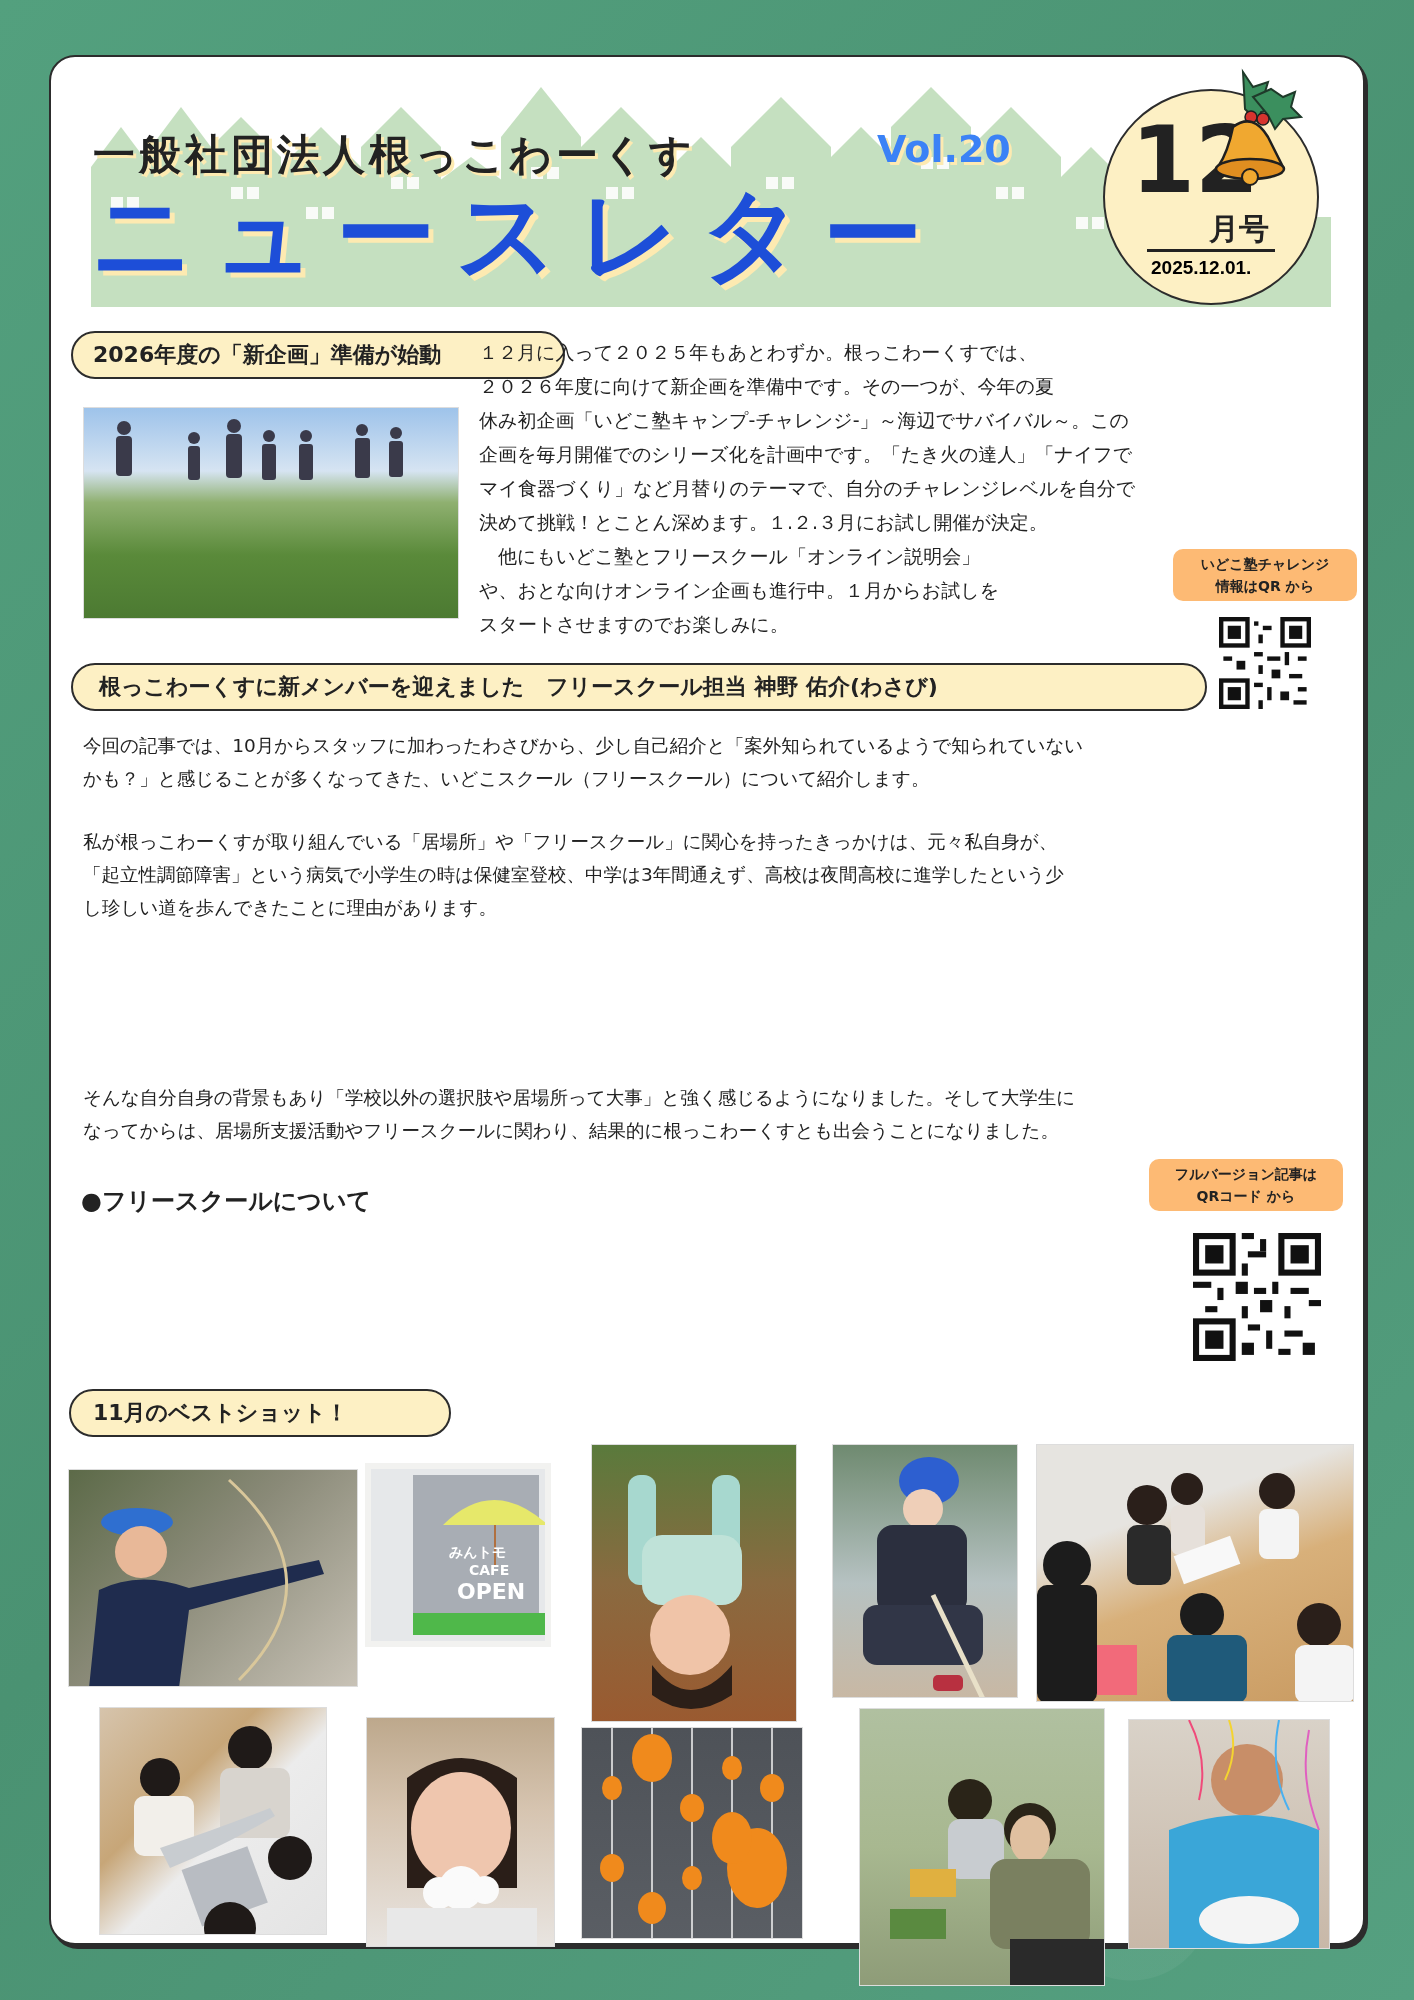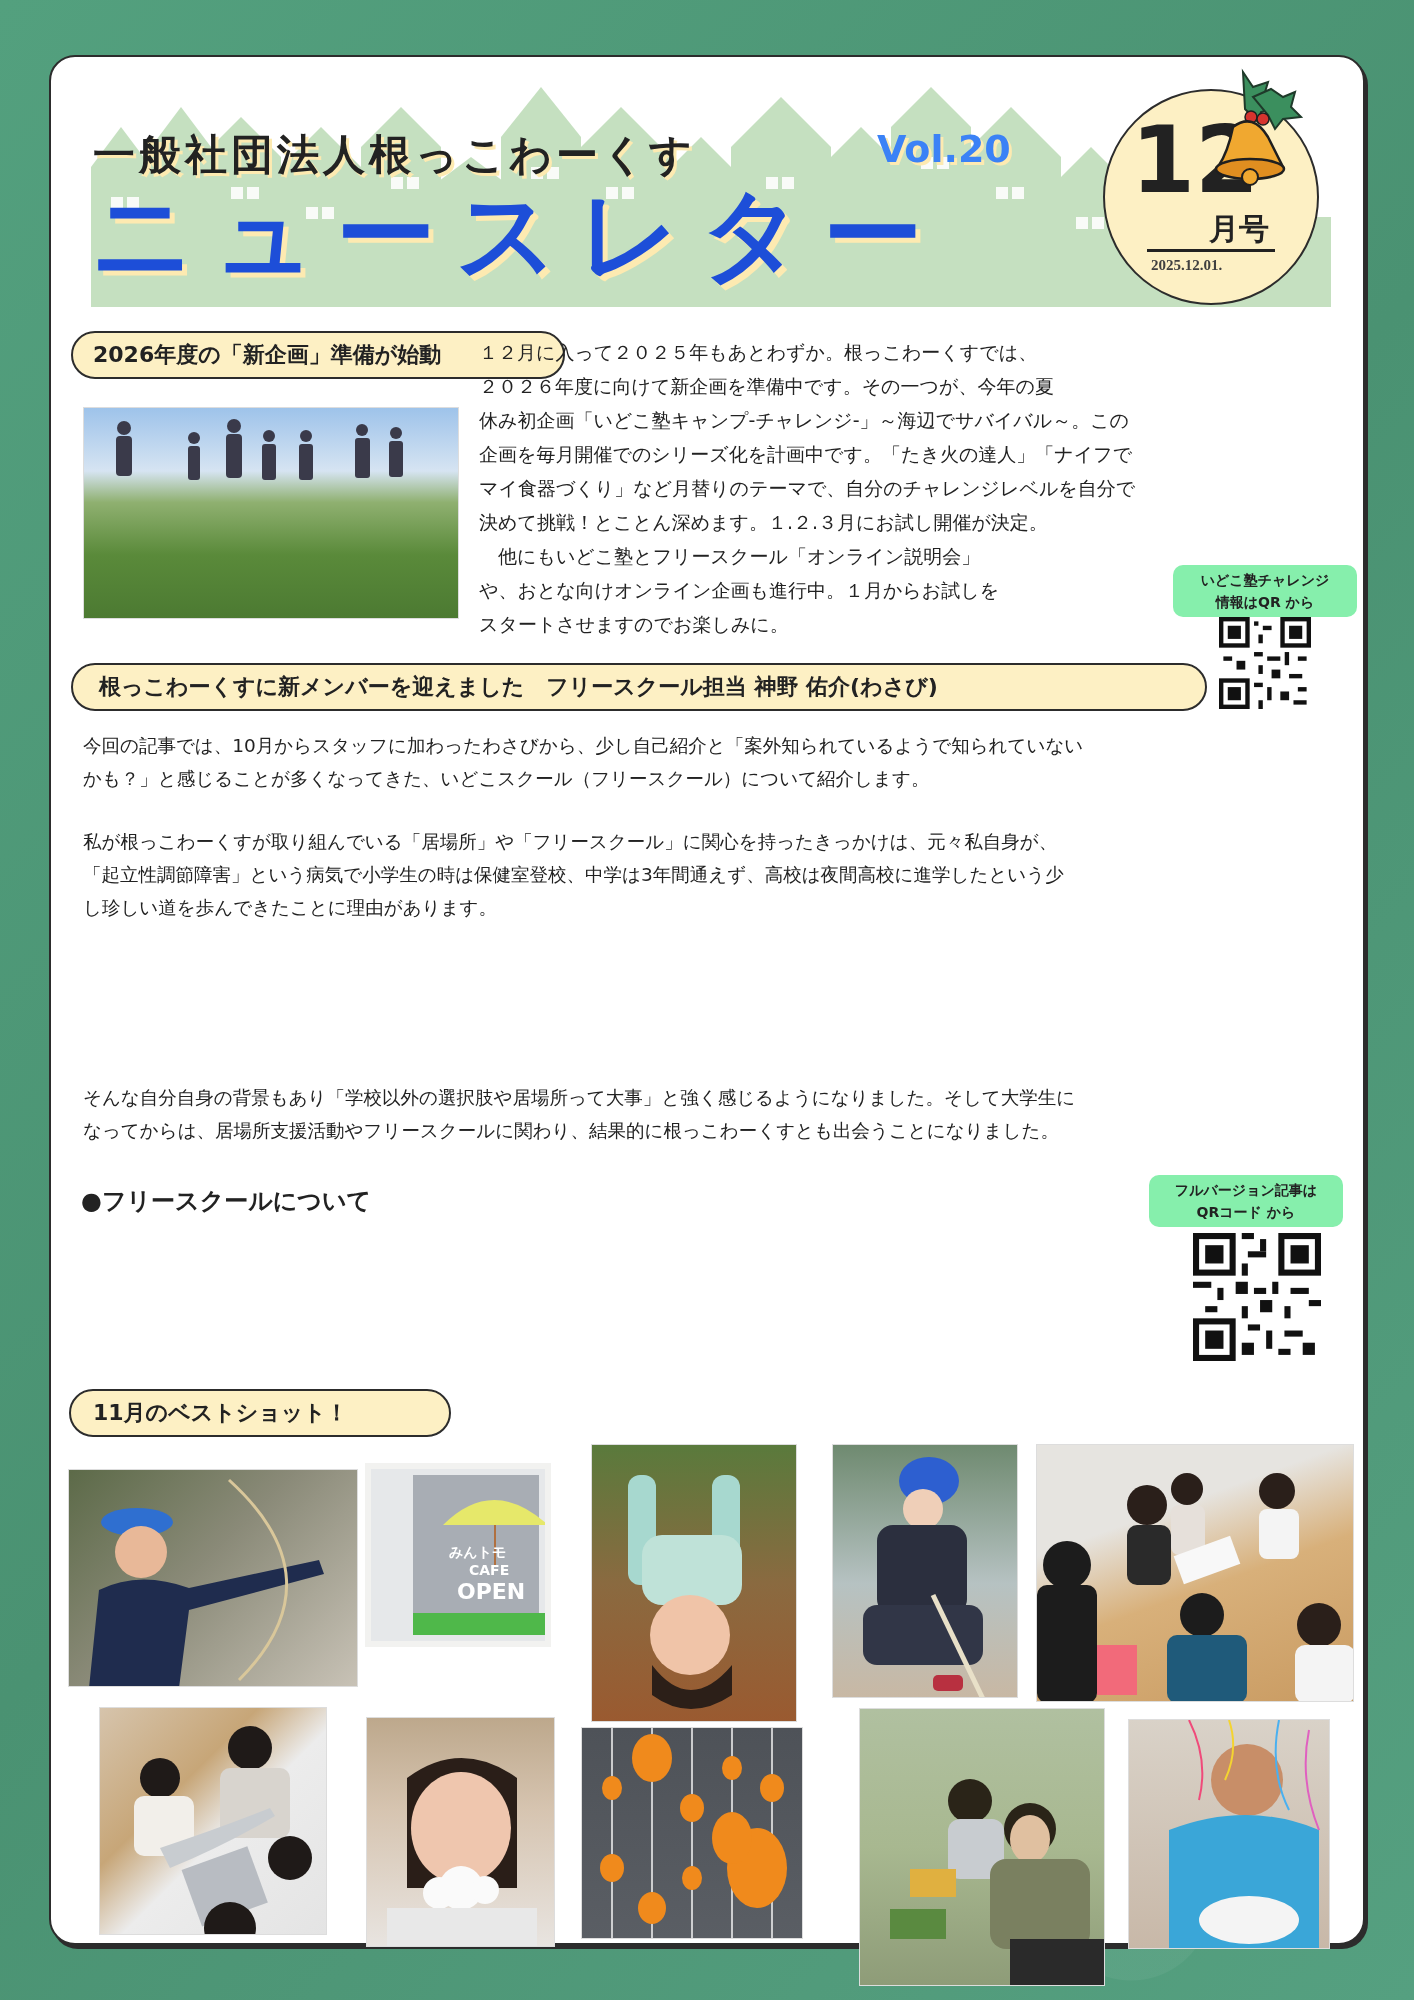--- a/index.html
+++ b/index.html
@@ -59,22 +59,22 @@
     .month-suffix {
       position: absolute; left: 104px; top: 118px;
       font-family: "DejaVu Sans", sans-serif; font-weight: bold;
       font-size: 30px; color: #222;
     }
     .month-line {
       position: absolute; left: 42px; top: 158px; width: 128px; height: 3px; background: #222;
     }
     .month-date {
       position: absolute; left: 46px; top: 166px;
-      font-family: Liberation Serif, serif; font-weight: bold;
-      font-size: 15px; color: #404040;
+      font-family: Liberation Sans, sans-serif; font-weight: bold;
+      font-size: 19px; color: #000000;
     }
     .bell {
       position: absolute; left: 1132px; top: 10px; width: 120px; height: 130px;
     }
     
     .pill {
       position: absolute; height: 48px;
       background: #fdf0c4; border: 2px solid #2c2c2c; border-radius: 24px;
       font-family: "DejaVu Sans", sans-serif; font-weight: bold;
       font-size: 22px; color: #222;
@@ -84,24 +84,24 @@
     .body-text {
       position: absolute;
       font-family: "DejaVu Sans", sans-serif;
       font-size: 19px; color: #222; line-height: 33px;
       white-space: pre-line;
     }
     .photo {
       position: absolute; border: 1px solid #ddd; overflow: hidden;
     }
     .note {
-      position: absolute; background: #86efac; border-radius: 10px;
+      position: absolute; background: #fdba74; border-radius: 10px;
       font-family: "DejaVu Sans", sans-serif; font-weight: bold;
       font-size: 14px; color: #222; text-align: center; line-height: 22px;
-      padding: 4px 8px; white-space: pre-line; margin-top: 16px;
+      padding: 4px 8px; white-space: pre-line;
     }
     .qr { position: absolute; background: #fff; }
     .sub-heading {
       position: absolute; left: 30px; top: 1128px;
       font-family: "DejaVu Sans", sans-serif; font-weight: bold;
       font-size: 24px; color: #222;
     }
   </style>
 </head>
 <body>

